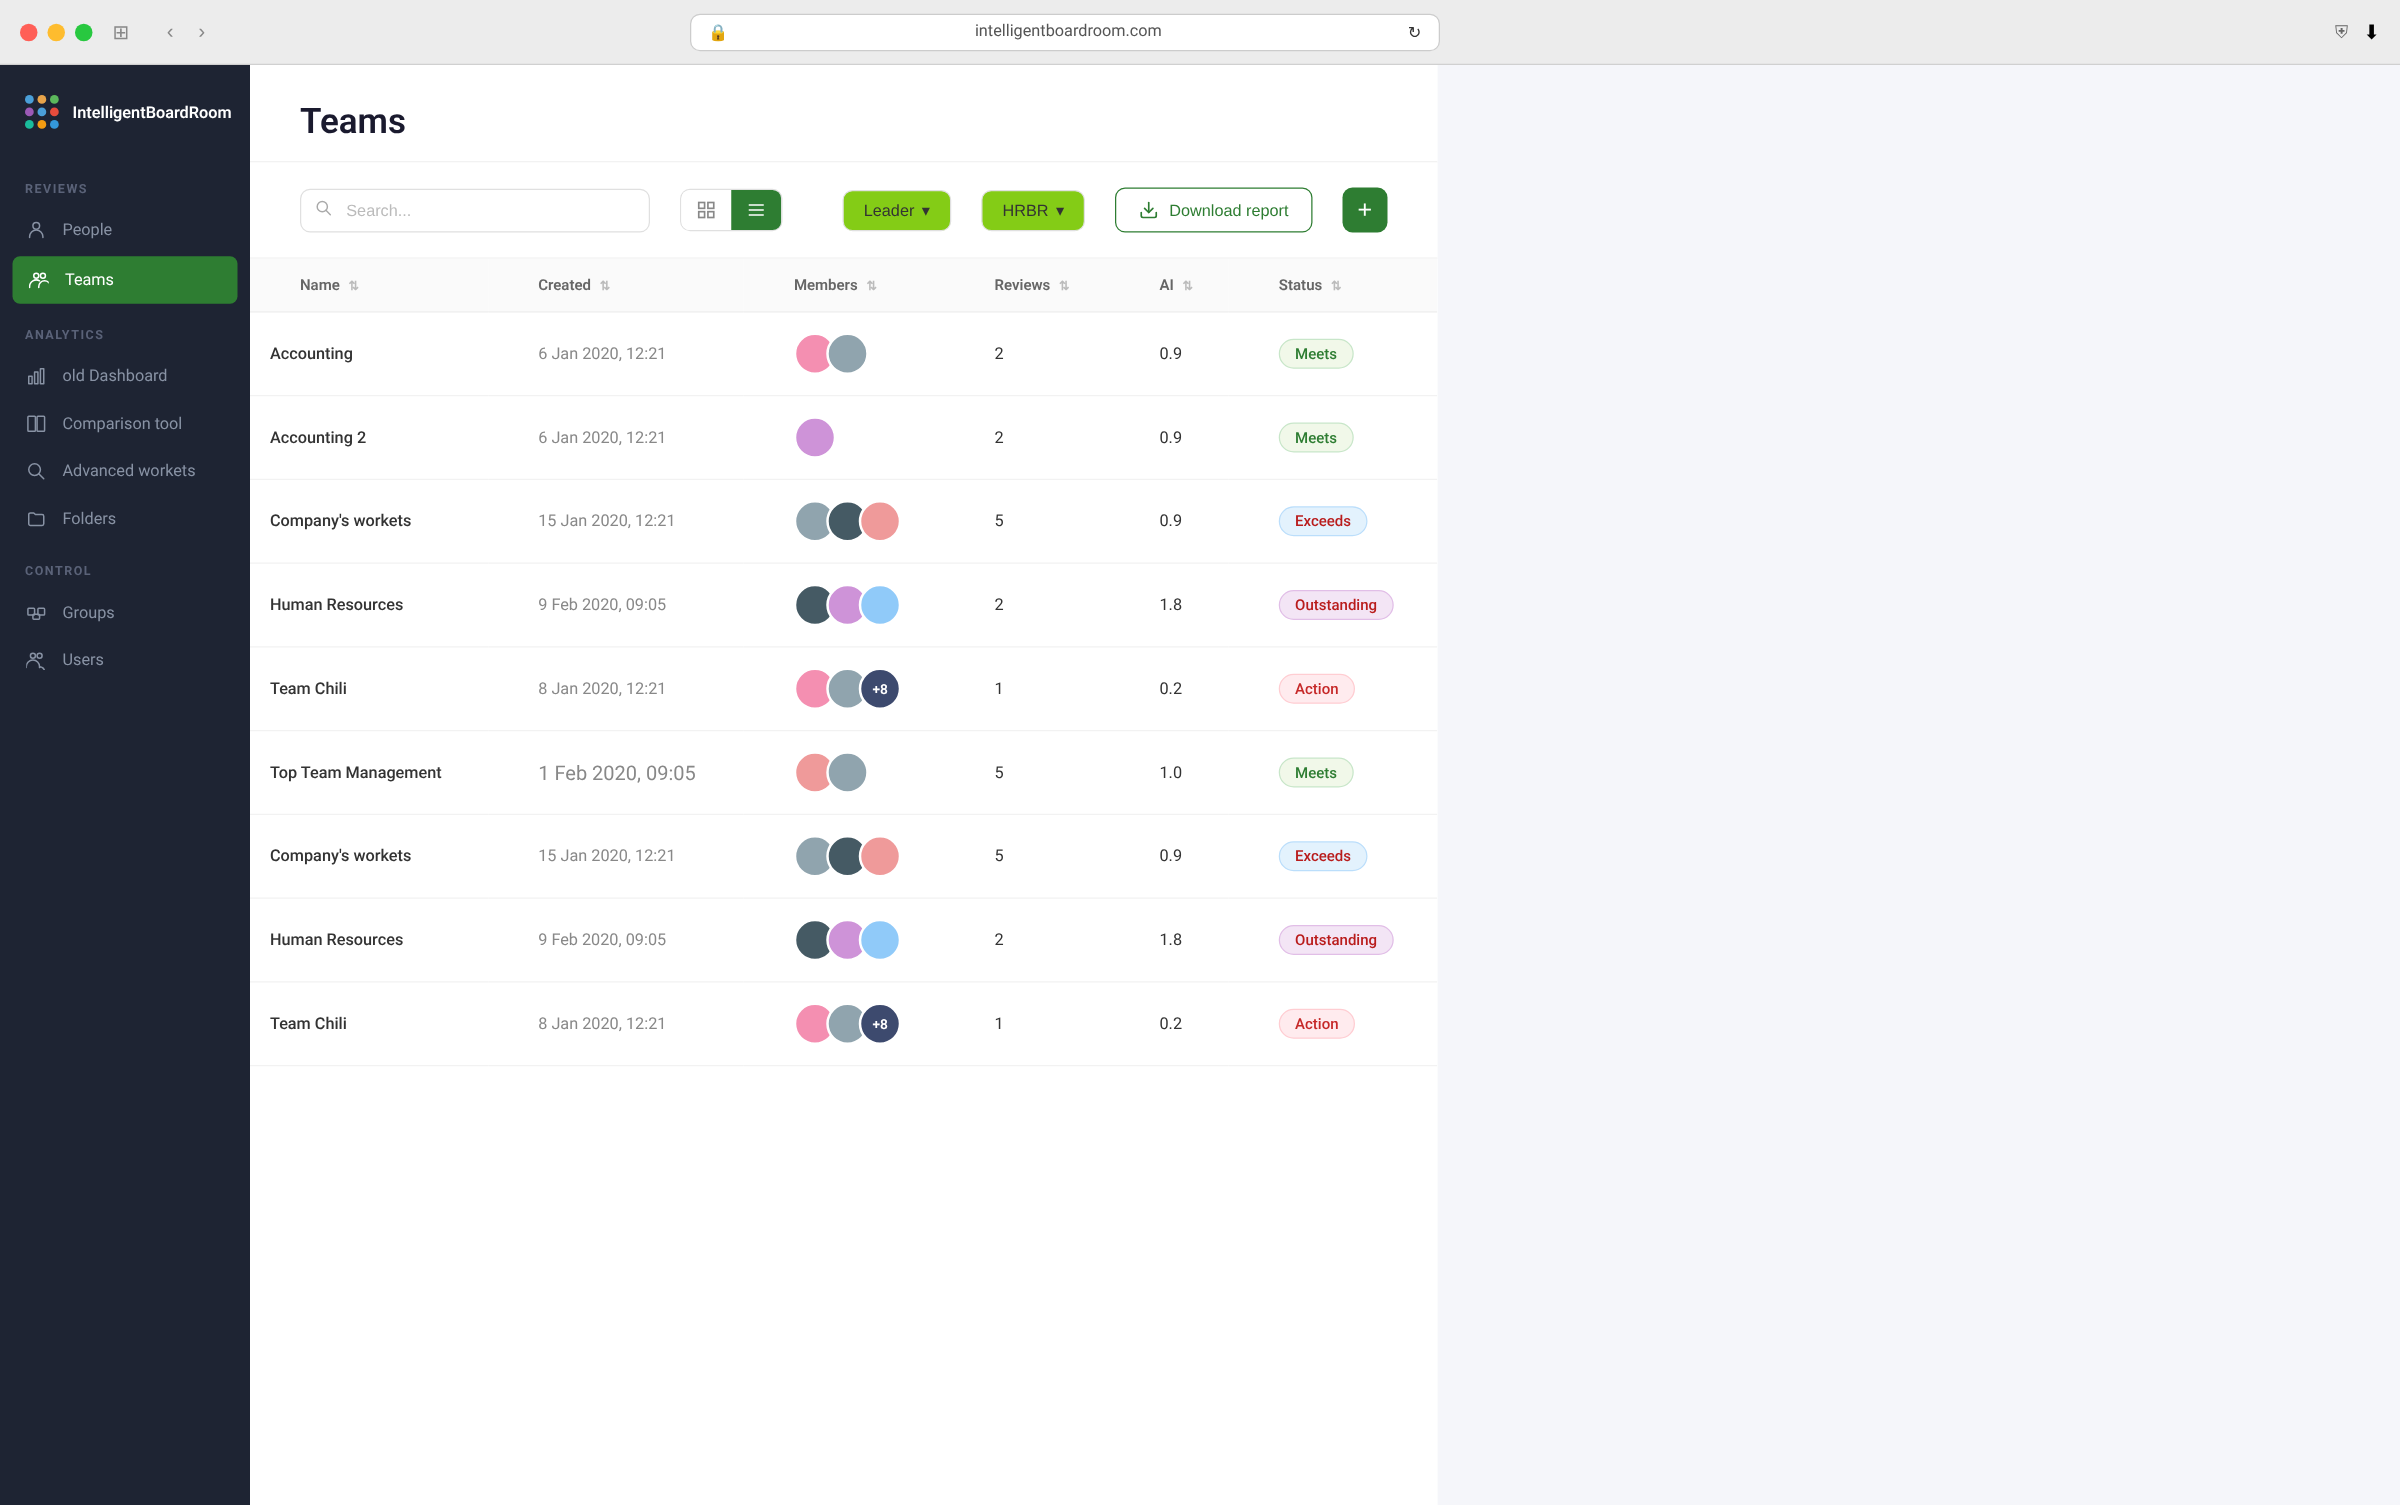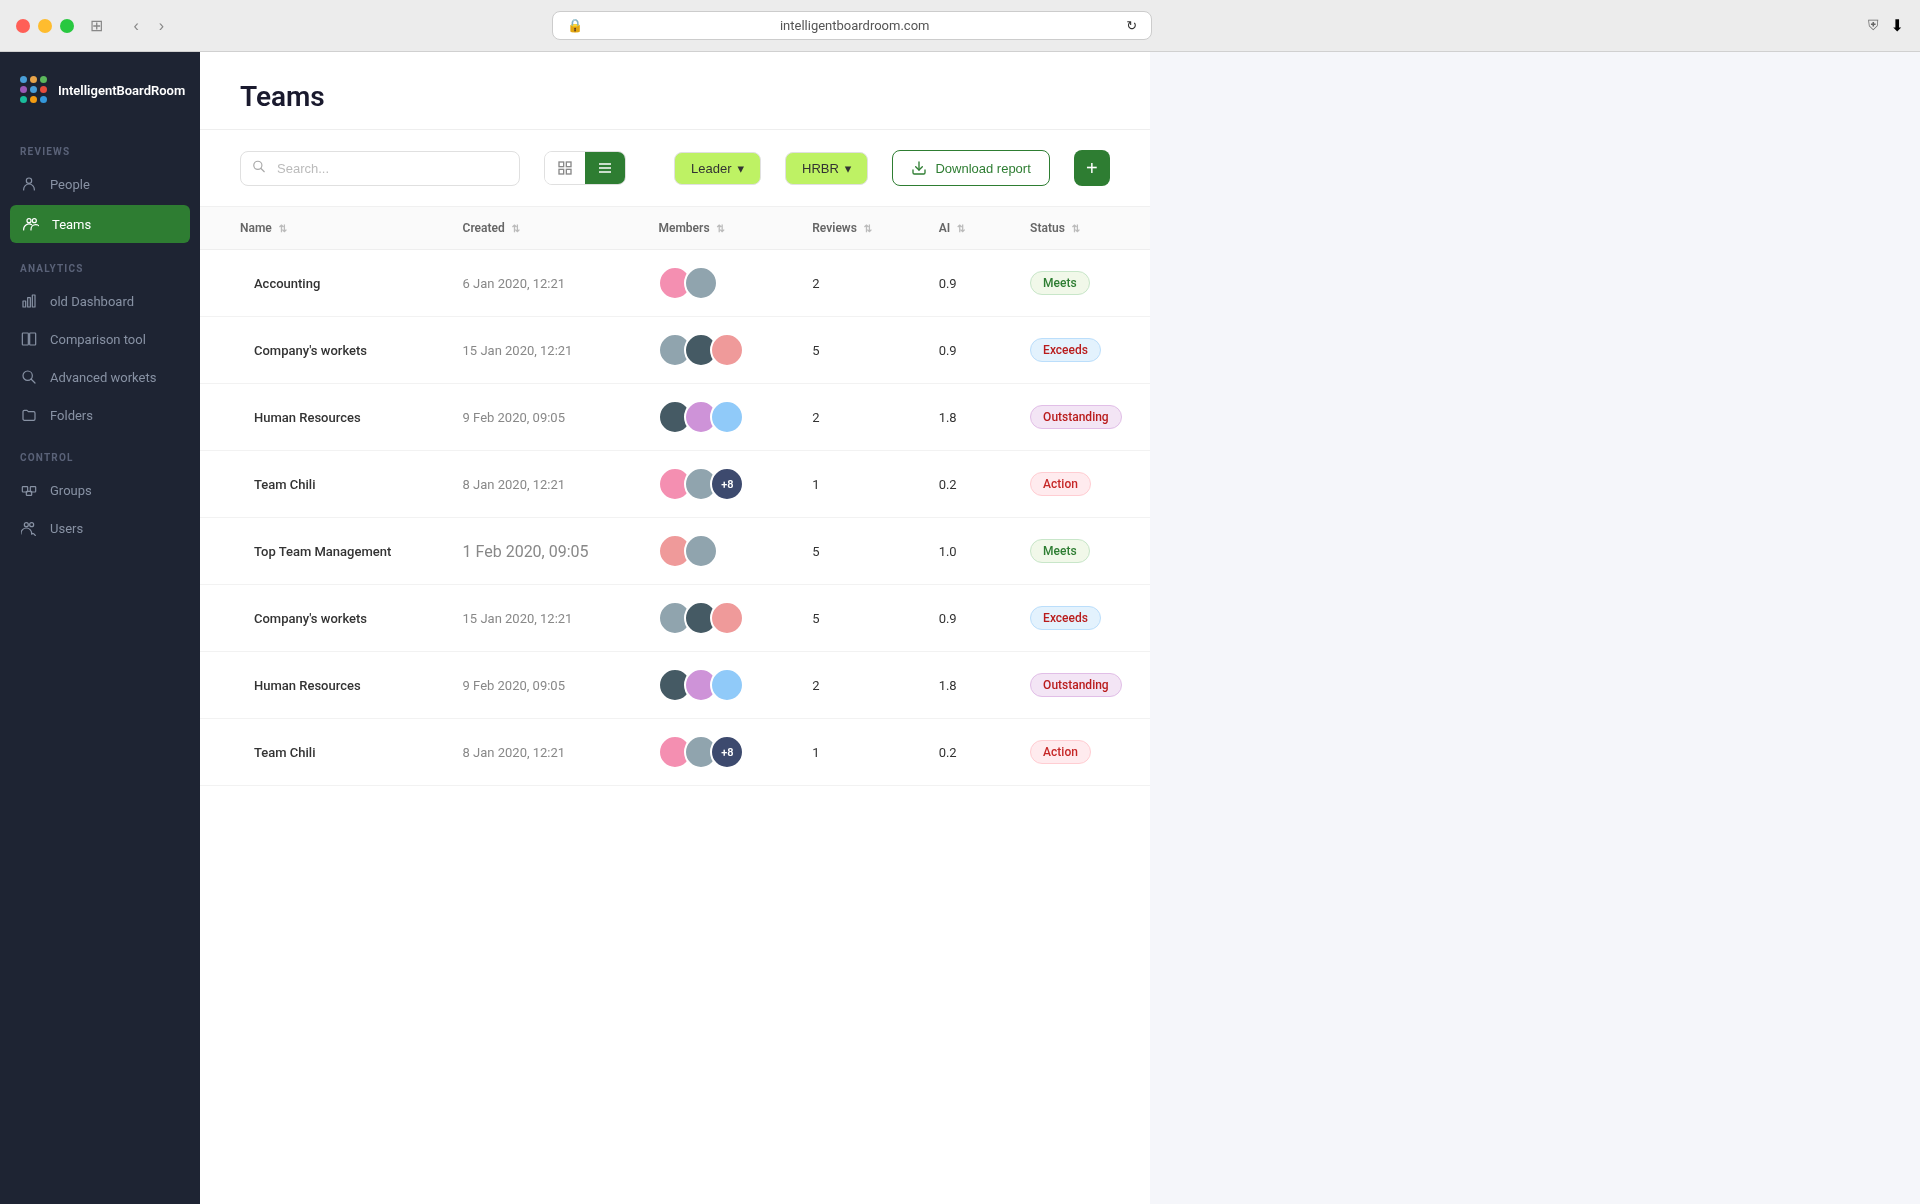--- a/index.html
+++ b/index.html
@@ -153,21 +153,21 @@
     .view-btn.active { background: #2e7d32; color: #fff; }
     .view-btn svg { width: 16px; height: 16px; }
     .spacer { flex: 1; }
     .filter-btn {
       display: flex;
       align-items: center;
       gap: 6px;
       padding: 8px 16px;
       border: 1px solid #e0e0e0;
       border-radius: 8px;
-      background: #bef264;
+      background: #84cc16;
       font-size: 13px;
       color: #333;
       cursor: pointer;
     }
     .download-btn {
       display: flex;
       align-items: center;
       gap: 8px;
       padding: 9px 18px;
       border: 1.5px solid #2e7d32;
@@ -218,21 +218,21 @@
     thead th:first-child { padding-left: 40px; }
     tbody tr {
       border-bottom: 1px solid #f2f2f2;
       transition: background 0.1s;
     }
     tbody td {
       padding: 16px 20px 16px 40px;
       color: #333;
       vertical-align: middle;
     }
-    tbody td:first-child { padding-left: 54px; font-weight: 500; }
+    tbody td:first-child { padding-left: 16px; font-weight: 500; }
     .sort-icon { margin-left: 4px; color: #bbb; font-size: 10px; }
 
     
     .avatar-group { display: flex; }
     .avatar {
       width: 34px;
       height: 34px;
       border-radius: 50%;
       border: 2px solid #fff;
       margin-left: -8px;
@@ -557,20 +557,32 @@
                 <div class="avatar-group">
                   <div class="avatar av-pink"></div>
                   <div class="avatar av-gray"></div>
                 </div>
               </td>
               <td>2</td>
               <td>0.9</td>
               <td><span class="badge badge-meets">Meets</span></td>
             </tr>
             <tr>
+              <td>Accounting 2</td>
+              <td style="color: rgb(136, 136, 136); font-size: 13px;">6 Jan 2020, 12:21</td>
+              <td>
+                <div class="avatar-group">
+                  <div class="avatar av-purple"></div>
+                </div>
+              </td>
+              <td>2</td>
+              <td>0.9</td>
+              <td><span class="badge badge-meets">Meets</span></td>
+            </tr>
+            <tr>
               <td>Company's workets</td>
               <td style="color: rgb(136, 136, 136); font-size: 13px;">15 Jan 2020, 12:21</td>
               <td>
                 <div class="avatar-group">
                   <div class="avatar av-gray"></div>
                   <div class="avatar av-dark"></div>
                   <div class="avatar av-red"></div>
                 </div>
               </td>
               <td>5</td>

